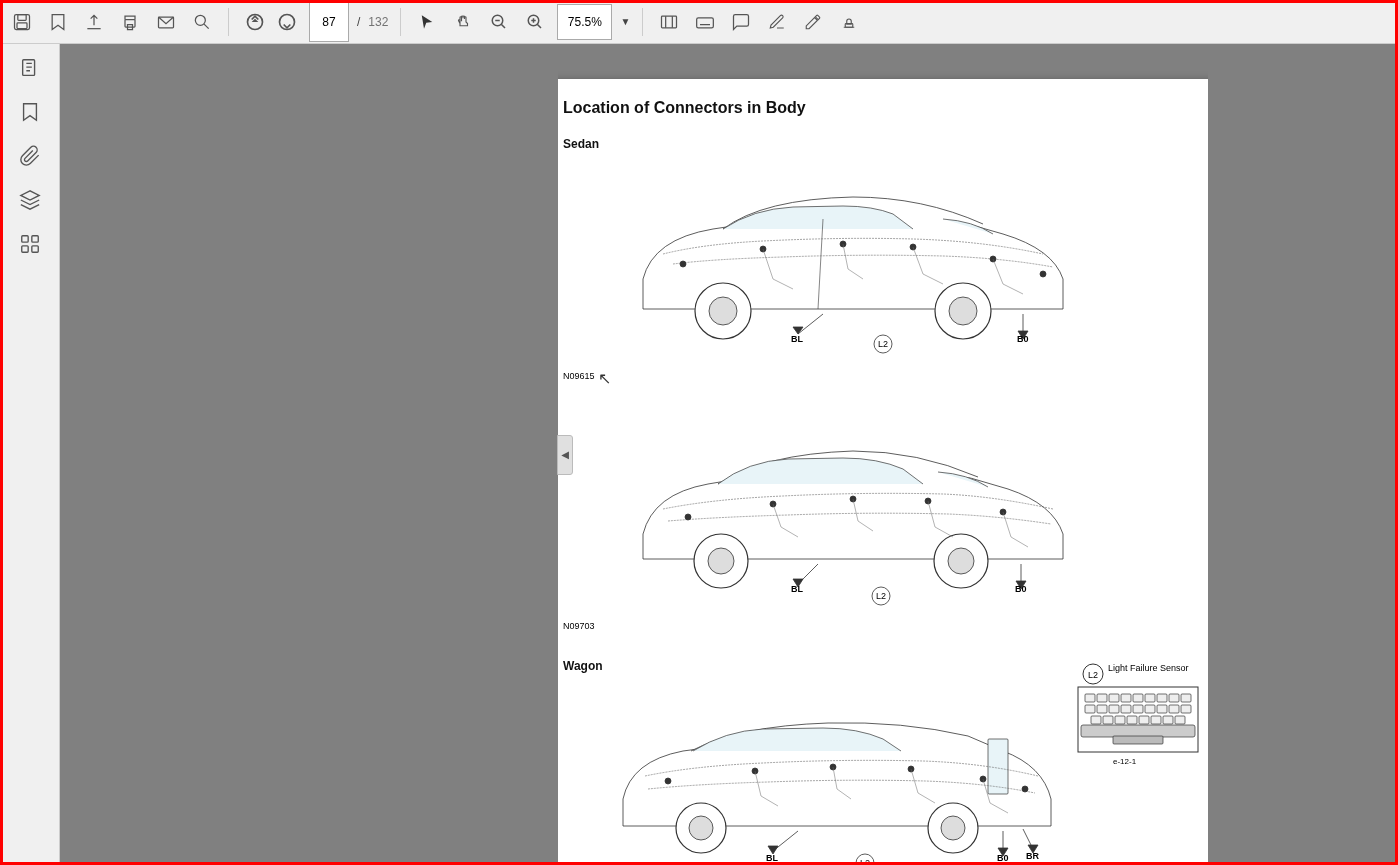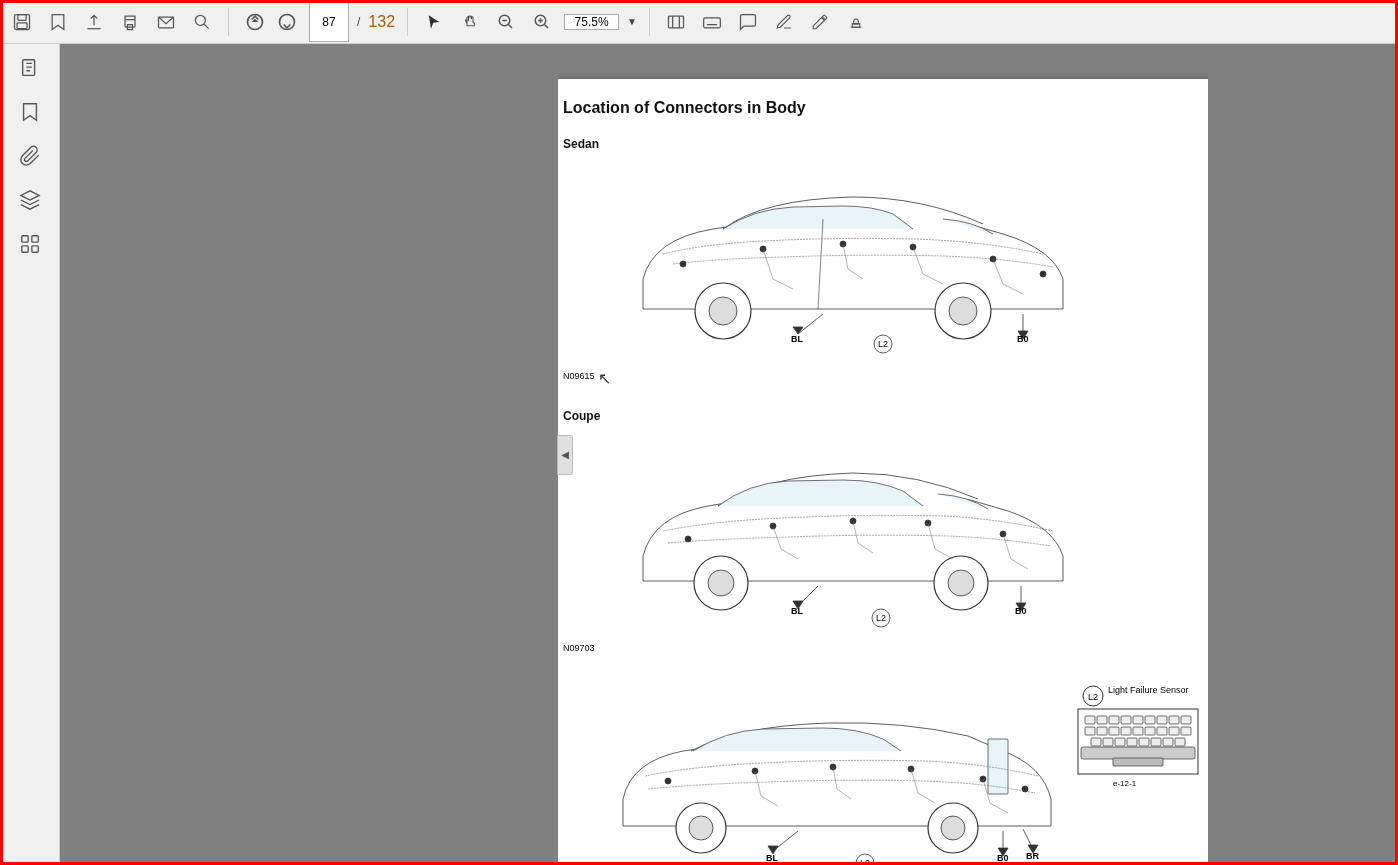--- a/index.html
+++ b/index.html
@@ -45,27 +45,27 @@
       text-align: center;
       border: 1px solid #aaa;
       background: white;
       font-size: 12px;
     }
     .page-sep {
       font-size: 12px;
       color: #444;
     }
     .page-total {
-      font-size: 16px;
-      color: #a16207;
+      font-size: 12px;
+      color: #737373;
       text-align: right;
     }
     .zoom-input {
       width: 55px;
-      height: 16px;
+      height: 36px;
       text-align: center;
       border: 1px solid #aaa;
       background: white;
       font-size: 12px;
     }
     .zoom-arrow {
       font-size: 10px;
       color: #444;
       cursor: pointer;
     }
@@ -466,21 +466,20 @@
             <text x="315" y="188" font-size="9" font-family="Arial">L2</text>
 
             <text x="454" y="183" font-size="9" font-family="Arial" font-weight="bold">B0</text>
 
             <text x="0" y="220" font-size="9" font-family="Arial">N09615</text>
           </svg>
         </div>
       </div>
 
       <div class="diagram-section">
-        <div class="diagram-label">Coupe</div>
         <div class="diagram-container">
           <svg width="540" height="230" viewBox="0 0 540 230">
 
             <g stroke="#333" fill="none" stroke-width="0.8">
 
               <path d="M80,150 L80,125 Q90,85 145,75 L235,60 Q295,50 370,58 L445,80 Q490,95 500,125 L500,150 L80,150z" fill="white" stroke="#333"></path>
 
               <path d="M155,75 Q200,45 290,42 Q355,42 415,68" fill="white" stroke="#333"></path>
 
               <path d="M155,75 Q185,52 225,50 L280,49 Q315,49 340,60 L360,75" fill="#e8f4f8" stroke="#333" stroke-width="0.7"></path>
@@ -522,20 +521,21 @@
 
             <text x="452" y="183" font-size="9" font-family="Arial" font-weight="bold">B0</text>
 
             <text x="0" y="220" font-size="9" font-family="Arial">N09703</text>
           </svg>
         </div>
       </div>
 
       <div class="diagram-row">
         <div class="diagram-img">
+          <div class="diagram-label">Wagon</div>
           <div class="diagram-container">
             <svg width="490" height="215" viewBox="0 0 490 215">
 
               <g stroke="#333" fill="none" stroke-width="0.8">
 
                 <path d="M60,145 L60,118 Q68,80 120,70 L210,58 Q270,50 340,54 L440,70 Q480,85 488,118 L488,145 L60,145z" fill="white" stroke="#333"></path>
 
                 <path d="M128,70 Q175,45 265,42 Q340,40 405,55 L440,70" fill="white" stroke="#333"></path>
 
                 <path d="M130,70 Q162,50 200,48 L260,47 Q295,47 320,58 L338,70" fill="#e8f4f8" stroke="#333" stroke-width="0.7"></path>

